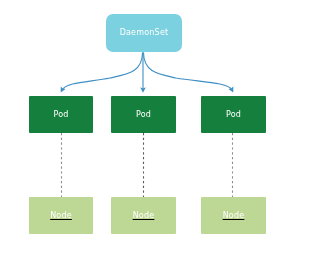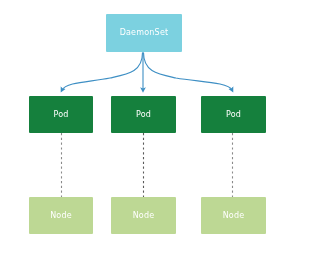--- a/index.html
+++ b/index.html
@@ -37,26 +37,28 @@
   .node-label {
     color: #ffffff;
     font-size: 8px;
     line-height: 1;
     letter-spacing: 0.2px;
     white-space: nowrap;
     text-align: center;
   }
   .box-daemonset {
     background: #7CD1E0;
+    border-radius: 7px;
   }
   .box-pod {
     background: #15803d;
   }
   .box-node {
     background: #BDD894;
+    text-decoration: underline;
   }
 </style>
 </head>
 <body>
 
 <div id="canvas">
 
   <svg class="edges" viewBox="0 0 302 253" width="302" height="253" xmlns="http://www.w3.org/2000/svg">
     <defs>
       <marker id="arrowhead-blue" markerWidth="6" markerHeight="6" refX="2.6" refY="3" orient="auto" markerUnits="strokeWidth">

